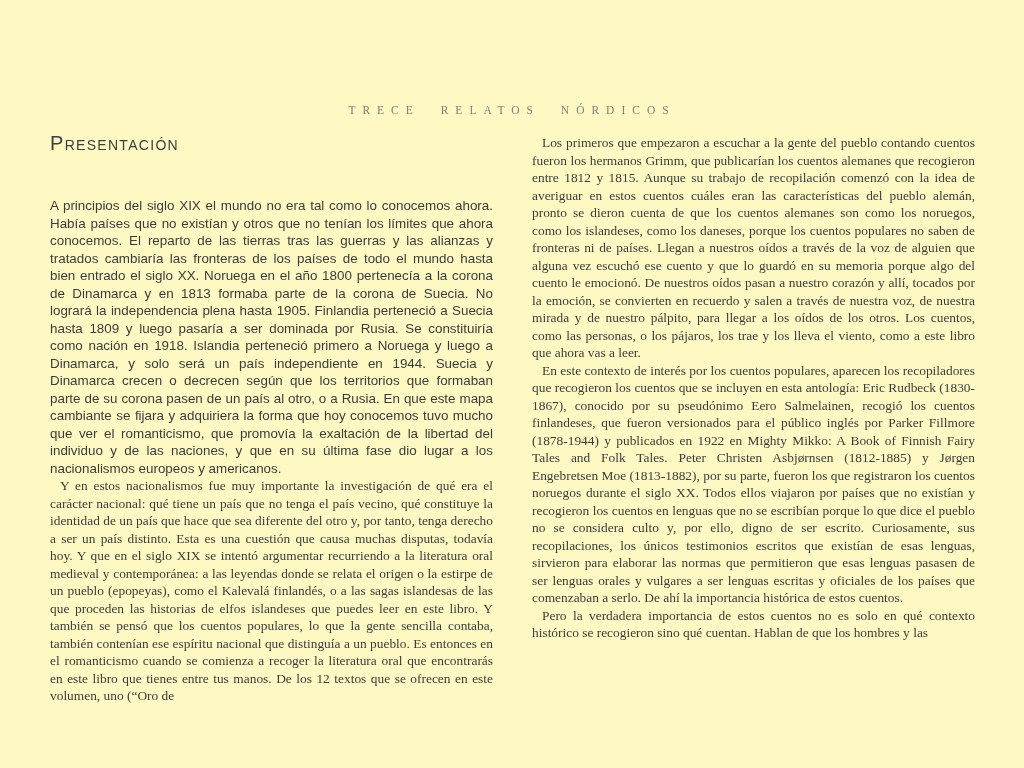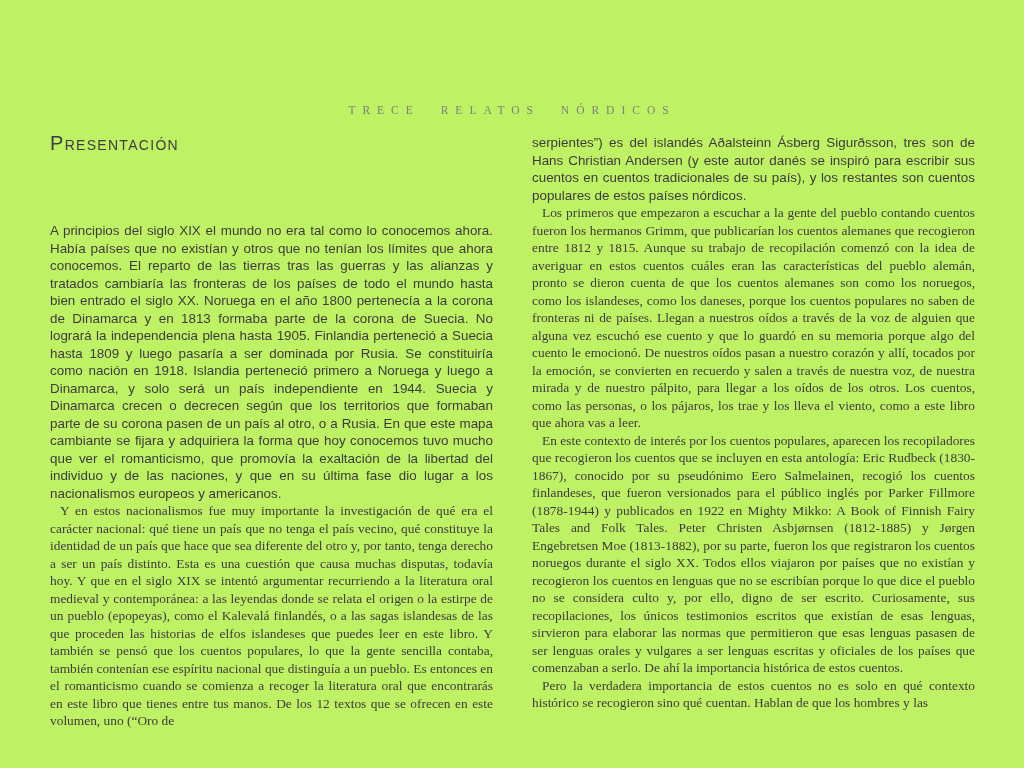--- a/index.html
+++ b/index.html
@@ -4,21 +4,21 @@
 <style>
   html, body {
     margin: 0;
     padding: 0;
     background: #ffffff;
   }
   .page {
     position: relative;
     width: 1024px;
     height: 768px;
-    background: #bef264;
+    background: #fef9c3;
     overflow: hidden;
     font-family: "Liberation Sans", "DejaVu Sans", sans-serif;
   }
   .running-header {
     position: absolute;
     top: 104px;
     left: 0;
     width: 100%;
     text-align: center;
     font-family: "Liberation Serif", "DejaVu Serif", serif;
@@ -51,21 +51,21 @@
   .column p {
     margin: 0;
     padding: 0;
   }
   .column p.indent {
     text-indent: 10px;
     font-family: Liberation Serif, serif;
   }
   #left-column {
     left: 50px;
-    top: 222px;
+    top: 197px;
   }
   #right-column {
     left: 532px;
     top: 134px;
   }
 </style>
 </head>
 <body>
 
 <div class="page">
@@ -73,19 +73,18 @@
   <div class="running-header">TRECE RELATOS NÓRDICOS</div>
 
   <h1 class="section-title">Presentación</h1>
 
   <div class="column" id="left-column">
     <p>A principios del siglo XIX el mundo no era tal como lo conocemos ahora. Había países que no existían y otros que no tenían los límites que ahora conocemos. El reparto de las tierras tras las guerras y las alianzas y tratados cambiaría las fronteras de los países de todo el mundo hasta bien entrado el siglo XX. Noruega en el año 1800 pertenecía a la corona de Dinamarca y en 1813 formaba parte de la corona de Suecia. No logrará la independencia plena hasta 1905. Finlandia perteneció a Suecia hasta 1809 y luego pasaría a ser dominada por Rusia. Se constituiría como nación en 1918. Islandia perteneció primero a Noruega y luego a Dinamarca, y solo será un país independiente en 1944. Suecia y Dinamarca crecen o decrecen según que los territorios que formaban parte de su corona pasen de un país al otro, o a Rusia. En que este mapa cambiante se fijara y adquiriera la forma que hoy conocemos tuvo mucho que ver el romanticismo, que promovía la exaltación de la libertad del individuo y de las naciones, y que en su última fase dio lugar a los nacionalismos europeos y americanos.</p>
     <p class="indent">Y en estos nacionalismos fue muy importante la investigación de qué era el carácter nacional: qué tiene un país que no tenga el país vecino, qué constituye la identidad de un país que hace que sea diferente del otro y, por tanto, tenga derecho a ser un país distinto. Esta es una cuestión que causa muchas disputas, todavía hoy. Y que en el siglo XIX se intentó argumentar recurriendo a la literatura oral medieval y contemporánea: a las leyendas donde se relata el origen o la estirpe de un pueblo (epopeyas), como el Kalevalá finlandés, o a las sagas islandesas de las que proceden las historias de elfos islandeses que puedes leer en este libro. Y también se pensó que los cuentos populares, lo que la gente sencilla contaba, también contenían ese espíritu nacional que distinguía a un pueblo. Es entonces en el romanticismo cuando se comienza a recoger la literatura oral que encontrarás en este libro que tienes entre tus manos. De los 12 textos que se ofrecen en este volumen, uno (“Oro de</p>
   </div>
 
   <div class="column" id="right-column">
-    <p>serpientes”) es del islandés Aðalsteinn Ásberg Sigurðsson, tres son de Hans Christian Andersen (y este autor danés se inspiró para escribir sus cuentos en cuentos tradicionales de su país), y los restantes son cuentos populares de estos países nórdicos.</p>
     <p class="indent">Los primeros que empezaron a escuchar a la gente del pueblo contando cuentos fueron los hermanos Grimm, que publicarían los cuentos alemanes que recogieron entre 1812 y 1815. Aunque su trabajo de recopilación comenzó con la idea de averiguar en estos cuentos cuáles eran las características del pueblo alemán, pronto se dieron cuenta de que los cuentos alemanes son como los noruegos, como los islandeses, como los daneses, porque los cuentos populares no saben de fronteras ni de países. Llegan a nuestros oídos a través de la voz de alguien que alguna vez escuchó ese cuento y que lo guardó en su memoria porque algo del cuento le emocionó. De nuestros oídos pasan a nuestro corazón y allí, tocados por la emoción, se convierten en recuerdo y salen a través de nuestra voz, de nuestra mirada y de nuestro pálpito, para llegar a los oídos de los otros. Los cuentos, como las personas, o los pájaros, los trae y los lleva el viento, como a este libro que ahora vas a leer.</p>
     <p class="indent">En este contexto de interés por los cuentos populares, aparecen los recopiladores que recogieron los cuentos que se incluyen en esta antología: Eric Rudbeck (1830-1867), conocido por su pseudónimo Eero Salmelainen, recogió los cuentos finlandeses, que fueron versionados para el público inglés por Parker Fillmore (1878-1944) y publicados en 1922 en Mighty Mikko: A Book of Finnish Fairy Tales and Folk Tales. Peter Christen Asbjørnsen (1812-1885) y Jørgen Engebretsen Moe (1813-1882), por su parte, fueron los que registraron los cuentos noruegos durante el siglo XX. Todos ellos viajaron por países que no existían y recogieron los cuentos en lenguas que no se escribían porque lo que dice el pueblo no se considera culto y, por ello, digno de ser escrito. Curiosamente, sus recopilaciones, los únicos testimonios escritos que existían de esas lenguas, sirvieron para elaborar las normas que permitieron que esas lenguas pasasen de ser lenguas orales y vulgares a ser lenguas escritas y oficiales de los países que comenzaban a serlo. De ahí la importancia histórica de estos cuentos.</p>
     <p class="indent">Pero la verdadera importancia de estos cuentos no es solo en qué contexto histórico se recogieron sino qué cuentan. Hablan de que los hombres y las</p>
   </div>
 
 </div>
 
 </body></html>

